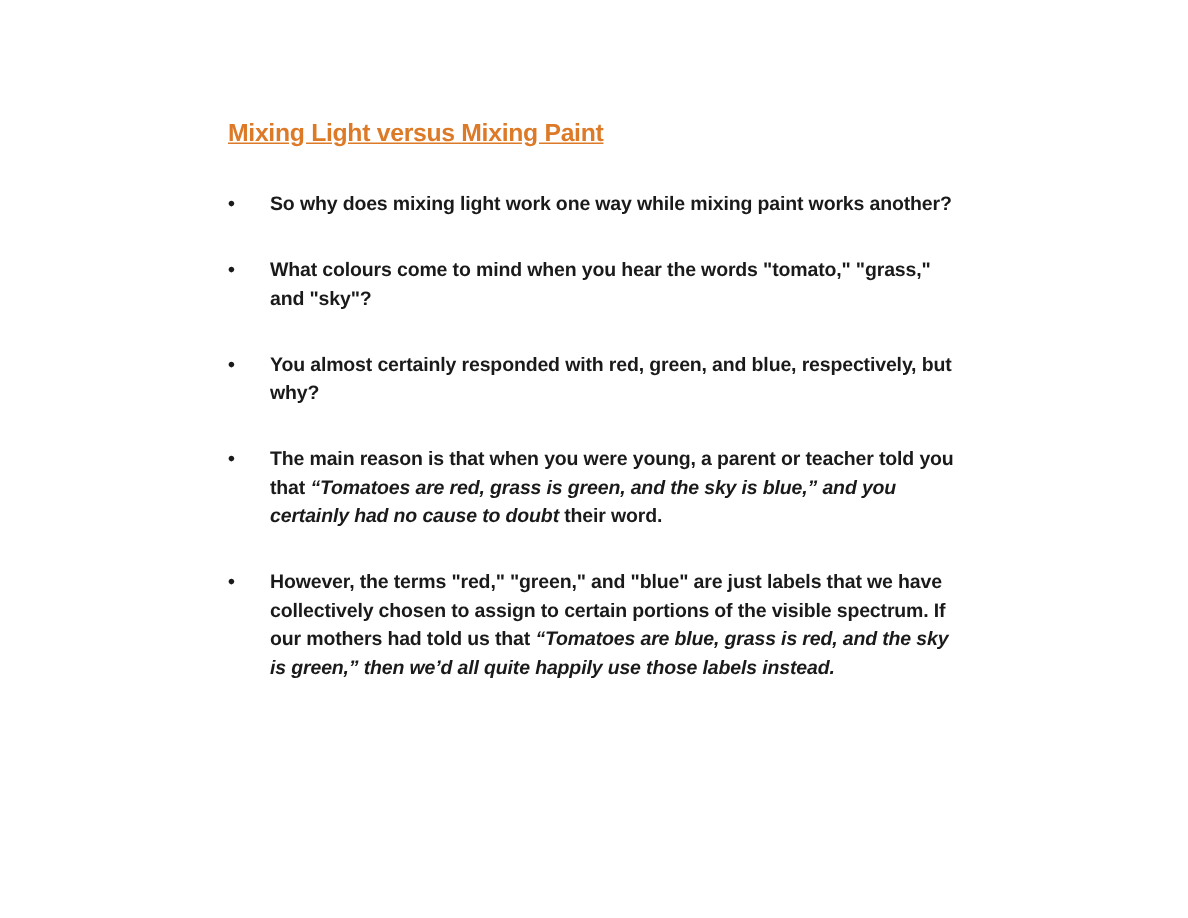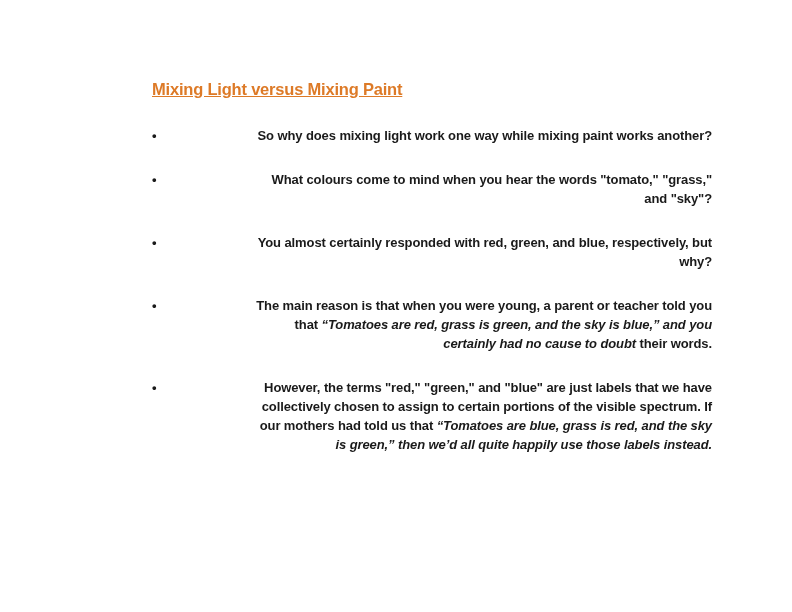--- a/index.html
+++ b/index.html
@@ -42,21 +42,20 @@
     font-weight: bold;
     letter-spacing: -0.1px;
   }
   .marker {
     flex: 0 0 28px;
     width: 28px;
   }
   .text {
     flex: 1;
     white-space: pre-wrap;
-    text-align: right;
   }
   .run.italic {
     font-style: italic;
     font-weight: bold;
   }
 </style>
 </head>
 <body>
 
 <div class="slide" style="background: rgb(255, 255, 255);">
@@ -74,21 +73,21 @@
   </li>
         <li class="bullet">
     <span class="marker">•</span>
     <span class="text"><span class="run">You almost certainly responded with red, green, and blue, respectively, but
 why?</span></span>
   </li>
         <li class="bullet">
     <span class="marker">•</span>
     <span class="text"><span class="run">The main reason is that when you were young, a parent or teacher told you
 that </span><span class="run italic">“Tomatoes are red, grass is green, and the sky is blue,” and you
-certainly had no cause to doubt </span><span class="run">their words.</span></span>
+certainly had no cause to doubt </span><span class="run">their word.</span></span>
   </li>
         <li class="bullet">
     <span class="marker">•</span>
     <span class="text"><span class="run">However, the terms "red," "green," and "blue" are just labels that we have
 collectively chosen to assign to certain portions of the visible spectrum. If
 our mothers had told us that </span><span class="run italic">“Tomatoes are blue, grass is red, and the sky
 is green,” then we’d all quite happily use those labels instead.</span></span>
   </li>
       </ul>
   </div>

